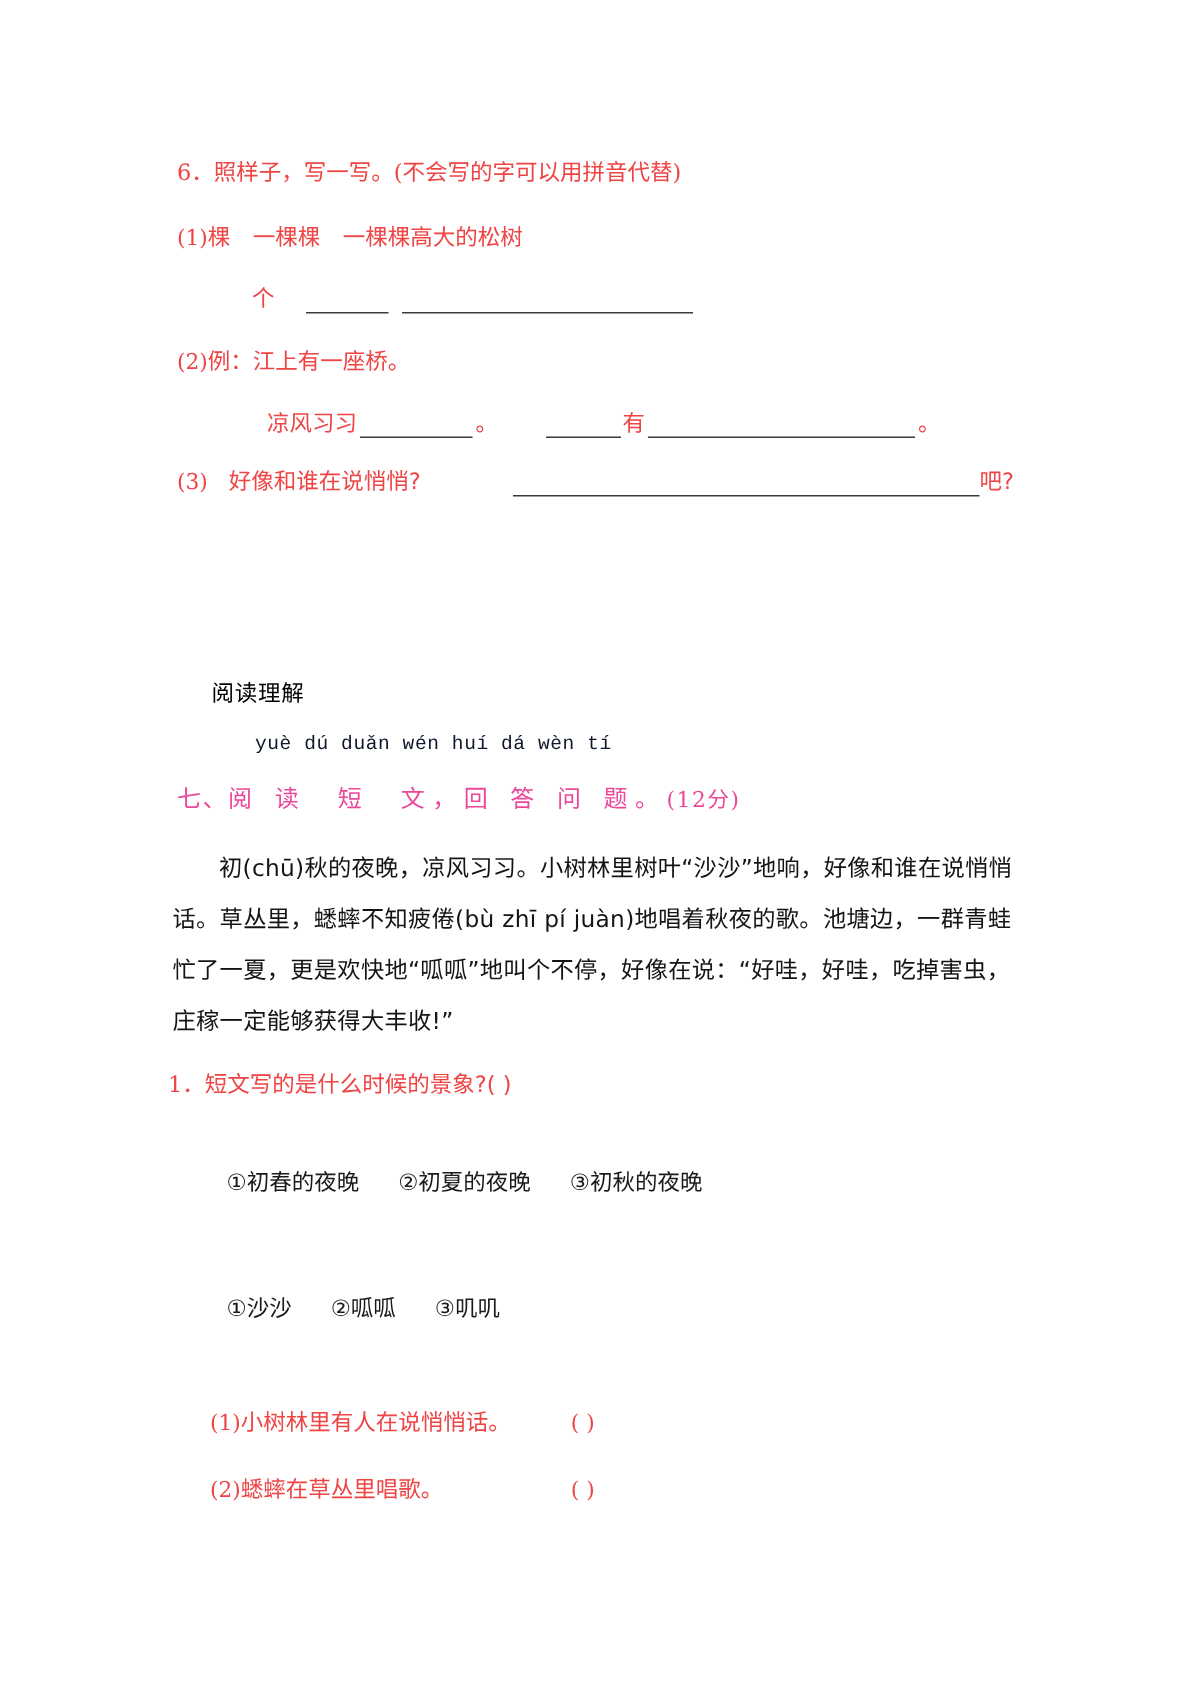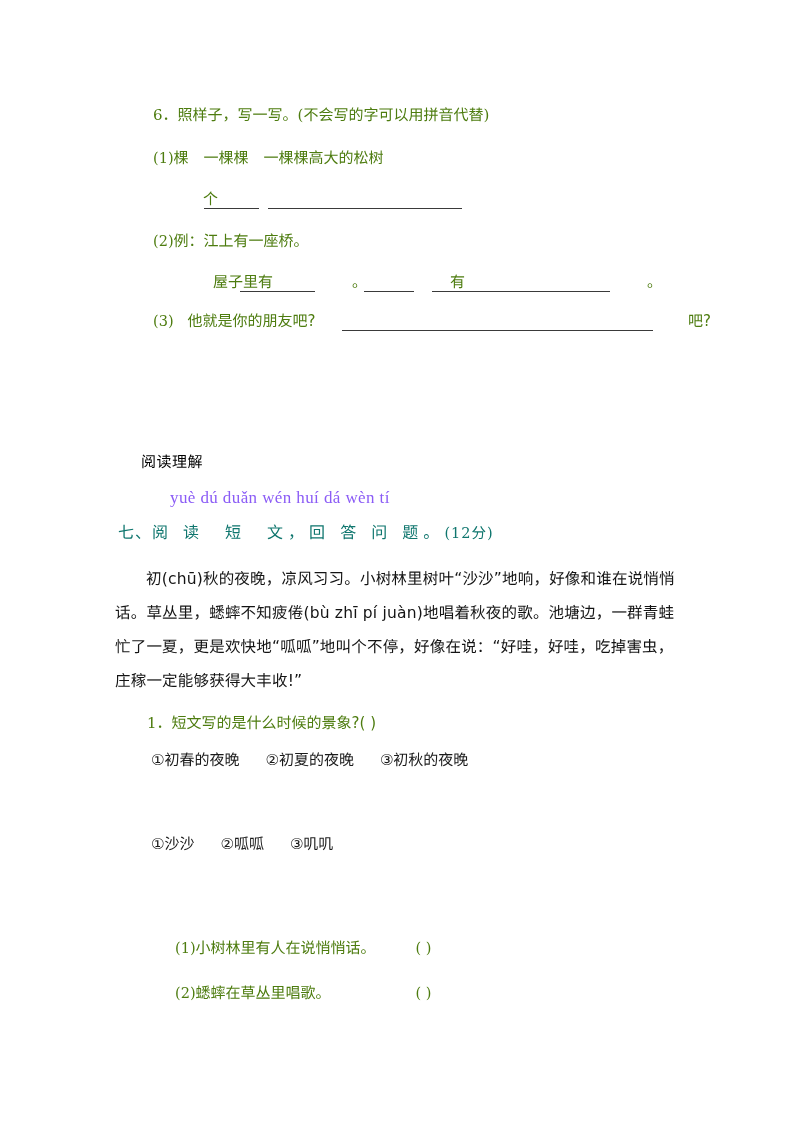--- a/index.html
+++ b/index.html
@@ -25,58 +25,57 @@
     overflow: hidden;
     background: #fff;
   }
 
   
   .line {
     position: absolute;
     white-space: nowrap;
     font-size: 15px;
     line-height: 20px;
-    color: #4d7c0f;
-    margin-left: 35px;
+    color: #ef4444;
   }
 
   .num {
     font-family: "DejaVu Serif", "Liberation Serif", serif;
     font-size: 15px;
   }
 
   .paren {
     font-family: "DejaVu Serif", "Liberation Serif", serif;
     font-size: 14.5px;
   }
 
   
   .pinyin {
-    font-family: Liberation Serif, serif;
-    font-size: 17px;
+    font-family: Liberation Mono, monospace;
+    font-size: 13px;
     letter-spacing: 0.4px;
-    color: #8b5cf6;
+    color: #0f172a;
   }
 
   
   .section-header {
     position: absolute;
     font-size: 15px;
     font-weight: normal;
     letter-spacing: 0.5px;
     color: #000;
   }
 
   
   .bigq {
     position: absolute;
     font-size: 16px;
     letter-spacing: 1px;
     white-space: nowrap;
-    color: #0f766e;
+    color: #ec4899;
   }
   .bigq .spaced { letter-spacing: 5px; }
 
   
   .passage-line {
     position: absolute;
     font-size: 15.5px;
     white-space: nowrap;
     letter-spacing: 0.2px;
     color: #141414;
@@ -86,20 +85,21 @@
   .rule {
     position: absolute;
     height: 0;
     border-bottom: 1.3px solid #3a3a3a;
   }
 
   .opt-row {
     position: absolute;
     font-size: 15px;
     white-space: nowrap;
+    margin-top: 28px;
   }
   .opt { margin-right: 26px; }
 
   .gap-sm { display: inline-block; width: 14px; }
   .gap-lg { display: inline-block; width: 40px; }
 
   .blankparen { display: inline-block; width: 34px; }
 </style>
 </head>
 <body>
@@ -115,30 +115,30 @@
   </div>
 
   <div class="line" style="left:168px; top:189px;">个</div>
   <div class="rule" style="left:204px; top:208px; width:55px;"></div>
   <div class="rule" style="left:268px; top:208px; width:194px;"></div>
 
   <div class="line" style="left:118px; top:231px;">
     <span class="paren">(2)</span><span>例：江上有一座桥。</span>
   </div>
 
-  <div class="line" style="left:178px; top:272px;">屋子里有</div>
+  <div class="line" style="left:178px; top:272px;">凉风习习</div>
   <div class="rule" style="left:240px; top:291px; width:75px;"></div>
   <div class="line" style="left:317px; top:272px;">。</div>
   <div class="rule" style="left:364px; top:291px; width:50px;"></div>
   <div class="line" style="left:415px; top:272px;">有</div>
   <div class="rule" style="left:432px; top:291px; width:178px;"></div>
   <div class="line" style="left:612px; top:272px;">。</div>
 
   <div class="line" style="left:118px; top:311px;">
-    <span class="paren">(3)</span><span class="gap-sm"></span><span>他就是你的朋友吧?</span>
+    <span class="paren">(3)</span><span class="gap-sm"></span><span>好像和谁在说悄悄?</span>
   </div>
   <div class="rule" style="left:342px; top:330px; width:311px;"></div>
   <div class="line" style="left:653px; top:311px;">吧?</div>
 
   <div class="section-header" style="left:141px; top:450px;">阅读理解</div>
 
   <div class="pinyin" style="position:absolute; left:170px; top:488px; white-space:nowrap;">yuè dú duǎn wén   huí dá wèn tí</div>
 
   <div class="bigq" style="left:118px; top:519px;">
     <span>七、</span><span class="spaced">阅 读　短　文，回 答 问 题。</span><span class="paren">(12分)</span>

